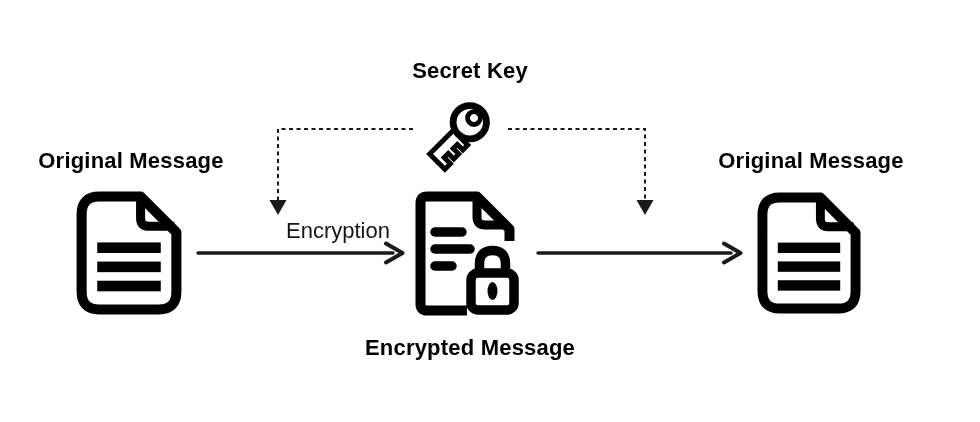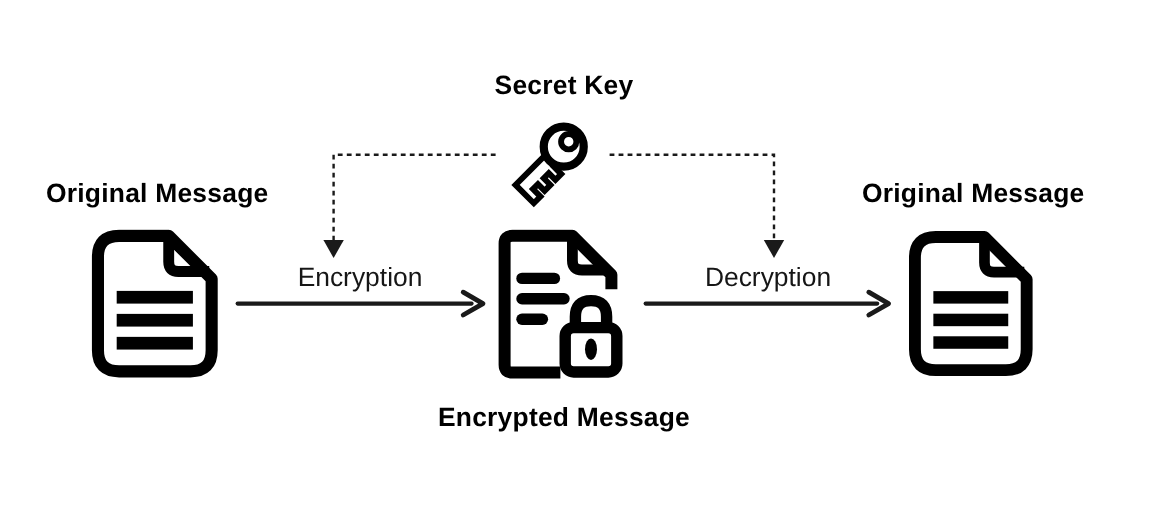--- a/index.html
+++ b/index.html
@@ -24,20 +24,21 @@
   }
   .lbl-bold {
     font-size: 22px;
     font-weight: 700;
     letter-spacing: 0.2px;
   }
   .lbl-proc {
     font-size: 22px;
     font-weight: 400;
     color: #161616;
+    margin-left: 38px;
   }
   .icon-abs {
     position: absolute;
   }
   svg { display: block; }
 </style>
 </head>
 <body>
 
 <div id="canvas">
@@ -91,21 +92,20 @@
     <line x1="20" y1="75" x2="37" y2="75" stroke="#000000" stroke-width="9.5" stroke-linecap="round"></line>
     <g>
       <path d="M64.5 84 V73 Q64.5 59.5 77.5 59.5 Q90.5 59.5 90.5 73 V84" fill="#ffffff" stroke="#000000" stroke-width="9.5"></path>
       <rect x="56" y="82" width="43" height="37" rx="7" fill="#ffffff" stroke="#000000" stroke-width="9.5"></rect>
       <ellipse cx="77.5" cy="100" rx="5" ry="9" fill="#000000"></ellipse>
     </g>
   </svg>
 
   <div class="lbl lbl-bold" style="left:470px; top:335px;text-align:right;">Encrypted Message</div>
 
-  <div class="lbl lbl-proc" style="left:640px; top:218px;">Decryption</div>
 
   <div class="lbl lbl-bold" style="left:811px; top:148px;">Original Message</div>
 
   <svg class="icon-abs" style="left:757px; top:191px;" width="104" height="124" viewBox="0 0 105 123">
     <path d="M64 5.5 L99.5 41 V100 Q99.5 117.5 82 117.5 H23 Q5.5 117.5 5.5 100 V23 Q5.5 5.5 23 5.5 Z" fill="#ffffff" stroke="#000000" stroke-width="10" stroke-linejoin="round"></path>
     <path d="M64 7 V27 Q64 35 72 35 H97.5" fill="none" stroke="#000000" stroke-width="9" stroke-linejoin="round"></path>
     <rect x="21" y="51" width="63" height="10.5" fill="#000000"></rect>
     <rect x="21" y="70" width="63" height="10.5" fill="#000000"></rect>
     <rect x="21" y="89" width="63" height="10.5" fill="#000000"></rect>
   </svg>

